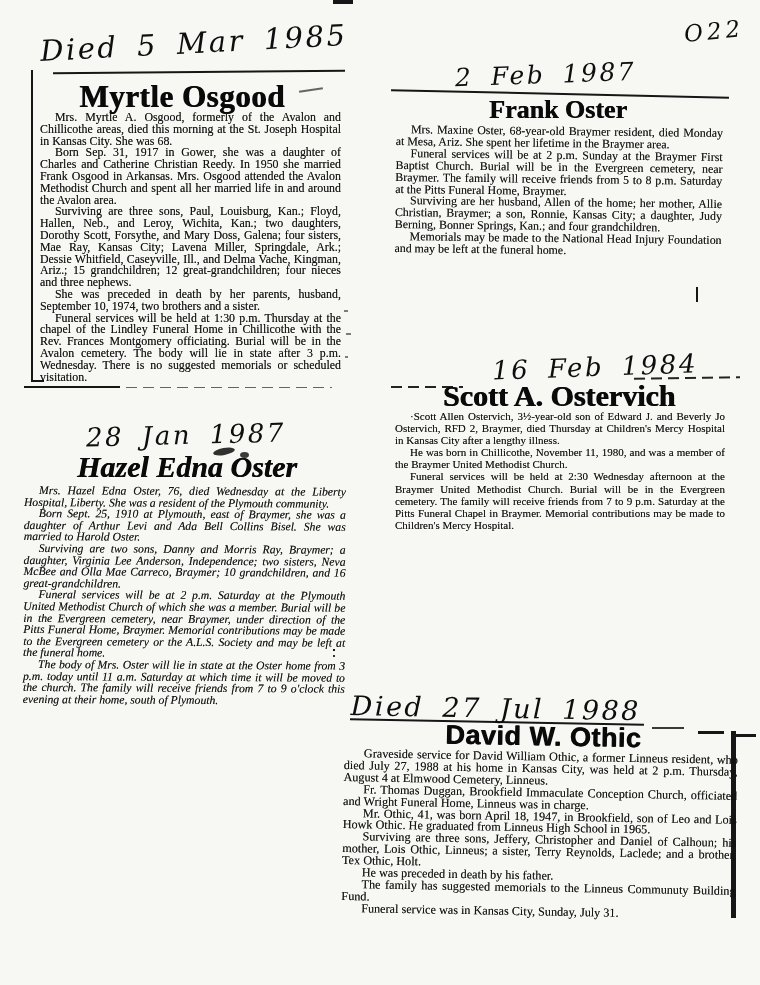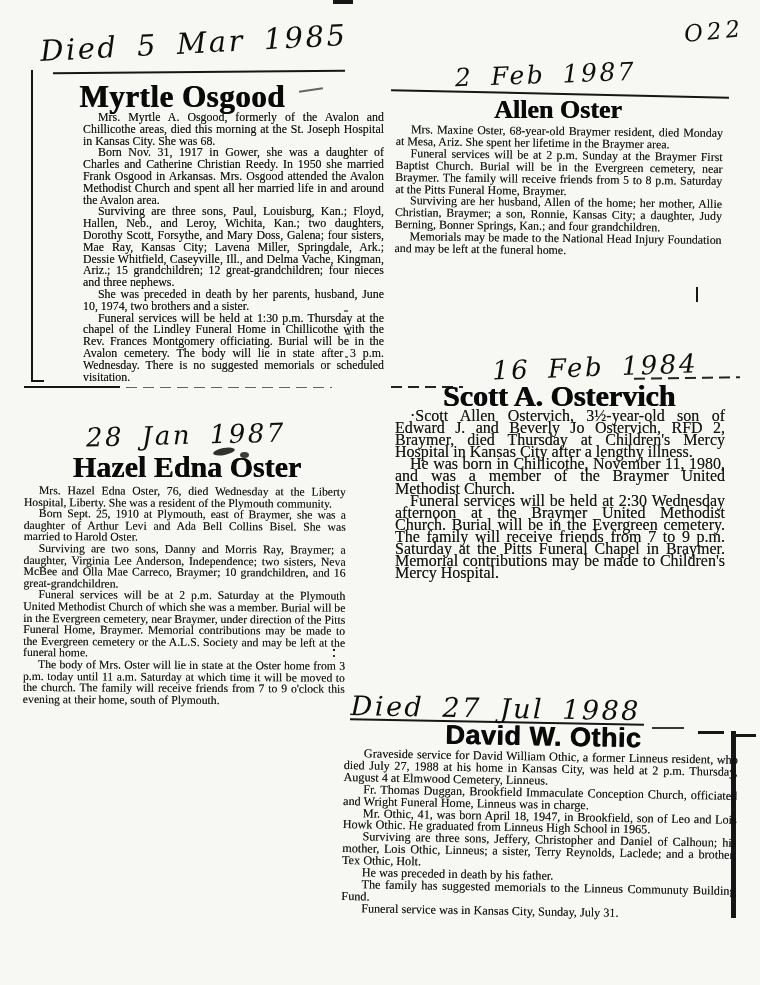--- a/index.html
+++ b/index.html
@@ -22,31 +22,31 @@
   }
   .bodytext { position: absolute; text-align: justify; color: #141414; }
   .bodytext p { margin: 0; text-indent: 15px; text-shadow: 0 0 0.3px rgba(0,0,0,.55); }
   
   .rule { position: absolute; background: #161616; }
   .dash { position: absolute; background: repeating-linear-gradient(90deg, #232323 0 11px, rgba(0,0,0,0) 11px 17px); }
   .smudge { position: absolute; background: #1a1a1a; border-radius: 50%; }
 
   #myrtle { left: 20px; top: 72px; width: 324px; height: 320px; }
   #myrtle .head { top: 2px; font-size: 31px; letter-spacing: .5px; text-shadow: .7px 0 #0a0a0a; margin-top: 7px; }
-  #myrtle .bodytext { left: 20px; top: 40px; width: 301px; font-size: 11.9px; line-height: 11.8px; margin-left: 43px; }
+  #myrtle .bodytext { left: 20px; top: 40px; width: 301px; font-size: 11.9px; line-height: 11.8px; }
 
   #maxine { left: 392px; top: 97px; width: 332px; height: 205px; }
   #maxine .head { top: 0; font-size: 26px; text-shadow: .5px 0 #0a0a0a; }
   #maxine .bodytext { left: 4px; top: 27px; width: 327px; font-size: 11.9px; line-height: 11.9px; transform: rotate(.7deg); transform-origin: 0 0; }
 
   #scott { left: 392px; top: 381px; width: 334px; height: 240px; }
   #scott .head { top: 0; font-size: 30px; text-shadow: .8px 0 #0a0a0a; }
-  #scott .bodytext { left: 3px; top: 29px; width: 330px; font-size: 16px; line-height: 12.1px; }
+  #scott .bodytext { left: 3px; top: 29px; width: 330px; font-size: 11px; line-height: 12.1px; }
 
-  #hazel { left: 22px; top: 452px; width: 330px; height: 312px; }
+  #hazel { left: 22px; top: 452px; width: 330px; height: 312px; font-style: italic; }
   #hazel .head { top: 0; font-size: 30px; text-shadow: .4px 0 #0a0a0a; }
   #hazel .bodytext { left: 2px; top: 33px; width: 322px; font-size: 11.7px; line-height: 11.6px; transform: rotate(.3deg); transform-origin: 0 0; }
 
   #david { left: 345px; top: 692px; width: 398px; height: 235px; transform: rotate(1deg); transform-origin: 0 0; }
   #david .hand { left: 6px; top: -2px; font-size: 27px; }
   #david .head { top: 28px; font-family: "Liberation Sans", "DejaVu Sans", sans-serif; font-size: 27px; letter-spacing: .5px; text-shadow: .7px 0 #0a0a0a; }
   #david .bodytext { left: 0; top: 56px; width: 394px; font-size: 12.2px; line-height: 11.9px; }
   #david .bodytext p { text-indent: 20px; }
 
   #hand-myrtle { left: 40px; top: 26px; font-size: 29px; transform: rotate(-3deg); }
@@ -71,33 +71,33 @@
   <div class="rule" style="left:24px;top:386px;width:96px;height:2px;"></div>
   <div class="dash" style="left:126px;top:387px;width:206px;height:1px;opacity:.7;"></div>
   <div class="rule" style="left:344px;top:310px;width:4px;height:2px;opacity:.55;"></div>
   <div class="rule" style="left:346px;top:333px;width:5px;height:2px;opacity:.55;"></div>
   <div class="rule" style="left:345px;top:356px;width:3px;height:2px;opacity:.55;"></div>
 
   <section class="clip" id="myrtle">
     <h2 class="head">Myrtle Osgood</h2>
     <div class="bodytext">
       <p>Mrs. Myrtle A. Osgood, formerly of the Avalon and Chillicothe areas, died this morning at the St. Joseph Hospital in Kansas City. She was 68.</p>
-      <p>Born Nov. 31, 1917 in Gower, she was a daughter of Charles and Catherine Christian Reedy. In 1950 she married Frank Osgood in Arkansas. Mrs. Osgood attended the Avalon Methodist Church and spent all her married life in and around the Avalon area.</p>
+      <p>Born Sep. 31, 1917 in Gower, she was a daughter of Charles and Catherine Christian Reedy. In 1950 she married Frank Osgood in Arkansas. Mrs. Osgood attended the Avalon Methodist Church and spent all her married life in and around the Avalon area.</p>
       <p>Surviving are three sons, Paul, Louisburg, Kan.; Floyd, Hallen, Neb., and Leroy, Wichita, Kan.; two daughters, Dorothy Scott, Forsythe, and Mary Doss, Galena; four sisters, Mae Ray, Kansas City; Lavena Miller, Springdale, Ark.; Dessie Whitfield, Caseyville, Ill., and Delma Vache, Kingman, Ariz.; 15 grandchildren; 12 great-grandchildren; four nieces and three nephews.</p>
-      <p>She was preceded in death by her parents, husband, June 10, 1974, two brothers and a sister.</p>
+      <p>She was preceded in death by her parents, husband, September 10, 1974, two brothers and a sister.</p>
       <p>Funeral services will be held at 1:30 p.m. Thursday at the chapel of the Lindley Funeral Home in Chillicothe with the Rev. Frances Montgomery officiating. Burial will be in the Avalon cemetery. The body will lie in state after 3 p.m. Wednesday. There is no suggested memorials or scheduled visitation.</p>
     </div>
   </section>
 
   <div class="hand" id="hand-maxine">2 Feb 1987</div>
   <div class="rule" style="left:391px;top:93px;width:338px;height:2px;transform:rotate(1.3deg);"></div>
   <div class="rule" style="left:696px;top:287px;width:2px;height:15px;"></div>
 
   <section class="clip" id="maxine">
-    <h2 class="head">Allen Oster</h2>
+    <h2 class="head">Frank Oster</h2>
     <div class="bodytext">
       <p>Mrs. Maxine Oster, 68-year-old Braymer resident, died Monday at Mesa, Ariz. She spent her lifetime in the Braymer area.</p>
       <p>Funeral services will be at 2 p.m. Sunday at the Braymer First Baptist Church. Burial will be in the Evergreen cemetery, near Braymer. The family will receive friends from 5 to 8 p.m. Saturday at the Pitts Funeral Home, Braymer.</p>
       <p>Surviving are her husband, Allen of the home; her mother, Allie Christian, Braymer; a son, Ronnie, Kansas City; a daughter, Judy Berning, Bonner Springs, Kan.; and four grandchildren.</p>
       <p>Memorials may be made to the National Head Injury Foundation and may be left at the funeral home.</p>
     </div>
   </section>
 
   <div class="hand" id="hand-scott">16 Feb 1984</div>
   <div class="dash" style="left:391px;top:386px;width:72px;height:2px;"></div>

